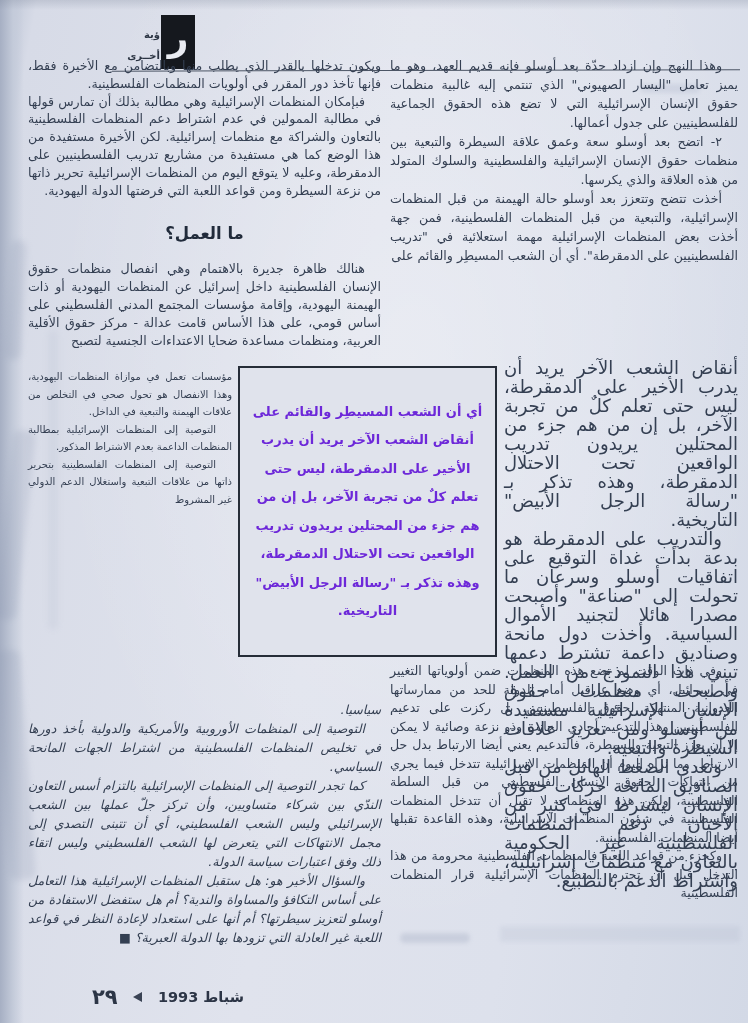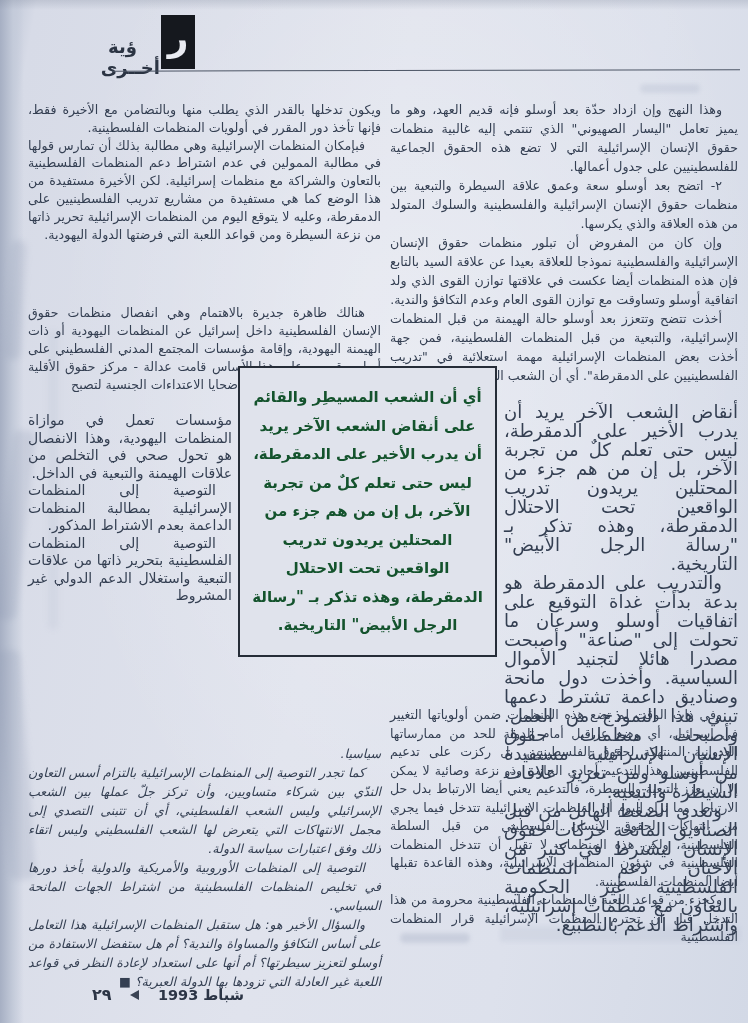--- a/index.html
+++ b/index.html
@@ -8,54 +8,54 @@
     font-family:"DejaVu Sans",sans-serif;
     background:
       radial-gradient(ellipse at 55% 35%, rgba(255,255,255,.30), rgba(255,255,255,0) 62%),
       linear-gradient(100deg,#b9c1d2 0%, #d7dbe7 4%, #e0e3ed 45%, #dde1ec 72%, #d3d9e6 100%);
   }
   .gutter{position:absolute;left:0;top:0;width:24px;height:100%;
     background:linear-gradient(90deg,#a6afc3,#c4cbda 55%, rgba(196,203,218,0));}
   .edge-top{position:absolute;left:0;top:0;width:100%;height:10px;
     background:linear-gradient(180deg,rgba(120,130,150,.25),rgba(120,130,150,0));}
   
-  .logo-words{position:absolute;left:108px;top:36px;width:52px;text-align:left;
-    direction:rtl;font-weight:bold;color:#2b3443;font-size:18px;line-height:21px;}
+  .logo-words{position:absolute;left:108px;top:24px;width:52px;text-align:right;
+    direction:rtl;font-weight:bold;color:#2b3443;font-size:10px;line-height:21px;}
   .logo-box{position:absolute;left:161px;top:15px;width:34px;height:54px;background:#15181e;
     color:#e9ebf1;display:flex;align-items:center;justify-content:center;
     font-size:36px;font-weight:bold;line-height:1;padding-bottom:8px;box-sizing:border-box;}
   .masthead-rule{position:absolute;left:112px;right:8px;top:70px;height:1px;background:#4c5565;
     transform:rotate(-.12deg);}
   
   .textblock{position:absolute;direction:rtl;text-align:justify;color:#343f52;
-    font-size:12.6px;line-height:19px;margin-top:44px;}
+    font-size:12.6px;line-height:19px;}
   .textblock p{margin:0;text-indent:16px;}
   .textblock p.no-indent{text-indent:0;}
   #r1{left:390px;top:56px;width:348px;}
   #r2{left:504px;top:358px;width:234px;font-size:18px;}
   #r3{left:390px;top:662px;width:348px;line-height:18.5px;}
   #l1{left:28px;top:57px;width:353px;line-height:17.8px;}
   #l2{left:28px;top:260px;width:353px;line-height:18px;}
-  #l3{left:28px;top:368px;width:204px;line-height:17.5px;font-size:14px;}
+  #l3{left:28px;top:368px;width:204px;line-height:17.5px;font-size:10px;}
   #l4{left:28px;top:700px;width:353px;font-style:italic;}
   .section-heading{position:absolute;left:28px;top:224px;width:353px;text-align:center;
     font-weight:bold;font-size:16.5px;color:#212b3b;}
   
   .pullquote-box{position:absolute;left:238px;top:366px;width:259px;height:291px;
     background:#e0e3ec;border:2px solid #262d38;box-sizing:border-box;
     display:flex;align-items:center;justify-content:center;padding:4px 9px;}
-  .pullquote-text{direction:rtl;text-align:center;font-weight:bold;font-size:15px;
-    line-height:28.5px;color:#14532d;}
+  .pullquote-text{direction:rtl;text-align:center;font-weight:bold;font-size:13px;
+    line-height:28.5px;color:#6d28d9;}
   
   .footer{position:absolute;left:92px;top:985px;width:152px;display:flex;direction:rtl;
     align-items:center;justify-content:space-between;font-weight:bold;
     font-size:14.5px;color:#2c3546;}
   .tri{width:0;height:0;border-top:5px solid transparent;border-bottom:5px solid transparent;
     border-right:9px solid #3a4354;}
-  .page-num{font-size:16px;}
+  .page-num{font-size:21px;}
   
   .ghost{position:absolute;background:#8d98b1;opacity:.22;filter:blur(3px);border-radius:8px;}
   .g1{left:4px;top:430px;width:22px;height:190px;transform:rotate(6deg);}
   .g2{left:2px;top:650px;width:26px;height:230px;transform:rotate(-4deg);}
   .g3{left:8px;top:240px;width:16px;height:120px;transform:rotate(3deg);}
   .g4{left:48px;top:330px;width:10px;height:300px;opacity:.10;}
   .g5{left:400px;top:933px;width:70px;height:10px;opacity:.25;filter:blur(2px);}
   .g6{left:500px;top:926px;width:240px;height:16px;opacity:.12;filter:blur(2px);border-radius:2px;}
   .g7{left:640px;top:84px;width:60px;height:9px;opacity:.18;filter:blur(2px);}
 </style>
@@ -79,49 +79,49 @@
     <div>أخــرى</div>
   </div>
   <div class="logo-box">
     <span>ر</span>
   </div>
   <div class="masthead-rule"></div>
 
   <div class="textblock" id="r1">
     <p>وهذا النهج وإن ازداد حدّة بعد أوسلو فإنه قديم العهد، وهو ما يميز تعامل "اليسار الصهيوني" الذي تنتمي إليه غالبية منظمات حقوق الإنسان الإسرائيلية التي لا تضع هذه الحقوق الجماعية للفلسطينيين على جدول أعمالها.</p>
     <p>٢- اتضح بعد أوسلو سعة وعمق علاقة السيطرة والتبعية بين منظمات حقوق الإنسان الإسرائيلية والفلسطينية والسلوك المتولد من هذه العلاقة والذي يكرسها.</p>
-    <p>وإن كان من المفروض أن تبلور منظمات حقوق الإنسان الإسرائيلية والفلسطينية نموذجا للعلاقة بعيدا عن علاقة السيد بالتابع فإن هذه المنظمات أيضا عكست في علاقتها توازن القوى الذي ولد اتفاقية أوسلو وتساوقت مع توازن القوى العام وعدم التكافؤ والندية.</p>
     <p>أخذت تتضح وتتعزز بعد أوسلو حالة الهيمنة من قبل المنظمات الإسرائيلية، والتبعية من قبل المنظمات الفلسطينية، فمن جهة أخذت بعض المنظمات الإسرائيلية مهمة استعلائية في "تدريب الفلسطينيين على الدمقرطة". أي أن الشعب المسيطِر والقائم على</p>
   </div>
   <div class="textblock" id="r2">
     <p class="no-indent">أنقاض الشعب الآخر يريد أن يدرب الأخير على الدمقرطة، ليس حتى تعلم كلٌ من تجربة الآخر، بل إن من هم جزء من المحتلين يريدون تدريب الواقعين تحت الاحتلال الدمقرطة، وهذه تذكر بـ "رسالة الرجل الأبيض" التاريخية.</p>
     <p>والتدريب على الدمقرطة هو بدعة بدأت غداة التوقيع على اتفاقيات أوسلو وسرعان ما تحولت إلى "صناعة" وأصبحت مصدرا هائلا لتجنيد الأموال السياسية. وأخذت دول مانحة وصناديق داعمة تشترط دعمها تبني هذا النموذج من العمل. وأصبحت منظمات حقوق الإنسان الإسرائيلية مستفيدة من أوسلو ومن تعزيز علاقات السيطرة والتبعية.</p>
     <p>وتعدى الضغط الهائل من قبل الصناديق المانحة حركات حقوق الإنسان ليشترط في كثير من الأحيان دعم المنظمات الفلسطينية غير الحكومية بالتعاون مع منظمات إسرائيلية، واشتراط الدعم بالتطبيع.</p>
   </div>
   <div class="textblock" id="r3">
     <p>وفي ذات الوقت لم تضع هذه المنظمات ضمن أولوياتها التغيير في إسرائيل، أي وضع عراقيل أمام الدولة للحد من ممارساتها العدوانية المنتهكة لحقوق الفلسطينيين، بل ركزت على تدعيم الفلسطينيين وهذا التدعيم أحادي الجانب وذو نزعة وصائية لا يمكن إلا أن يعزز التبعية والسيطرة، فالتدعيم يعني أيضا الارتباط بدل حل الارتباط. وما نراه اليوم أن المنظمات الإسرائيلية تتدخل فيما يجري من انتهاكات لحقوق الإنسان الفلسطيني من قبل السلطة الفلسطينية، ولكن هذه المنظمات لا تقبل أن تتدخل المنظمات الفلسطينية في شؤون المنظمات الإسرائيلية، وهذه القاعدة تقبلها أيضا المنظمات الفلسطينية.</p>
     <p>وكجزء من قواعد اللعبة فالمنظمات الفلسطينية محرومة من هذا التدخل قبل أن تحترم المنظمات الإسرائيلية قرار المنظمات الفلسطينية</p>
   </div>
 
   <div class="textblock" id="l1">
     <p class="no-indent">ويكون تدخلها بالقدر الذي يطلب منها وبالتضامن مع الأخيرة فقط، فإنها تأخذ دور المقرر في أولويات المنظمات الفلسطينية.</p>
     <p>فبإمكان المنظمات الإسرائيلية وهي مطالبة بذلك أن تمارس قولها في مطالبة الممولين في عدم اشتراط دعم المنظمات الفلسطينية بالتعاون والشراكة مع منظمات إسرائيلية. لكن الأخيرة مستفيدة من هذا الوضع كما هي مستفيدة من مشاريع تدريب الفلسطينيين على الدمقرطة، وعليه لا يتوقع اليوم من المنظمات الإسرائيلية تحرير ذاتها من نزعة السيطرة ومن قواعد اللعبة التي فرضتها الدولة اليهودية.</p>
   </div>
+  <div class="section-heading">ما العمل؟</div>
   <div class="textblock" id="l2">
     <p>هنالك ظاهرة جديرة بالاهتمام وهي انفصال منظمات حقوق الإنسان الفلسطينية داخل إسرائيل عن المنظمات اليهودية أو ذات الهيمنة اليهودية، وإقامة مؤسسات المجتمع المدني الفلسطيني على أساس قومي، على هذا الأساس قامت عدالة - مركز حقوق الأقلية العربية، ومنظمات مساعدة ضحايا الاعتداءات الجنسية لتصبح</p>
   </div>
   <div class="textblock" id="l3">
     <p class="no-indent">مؤسسات تعمل في موازاة المنظمات اليهودية، وهذا الانفصال هو تحول صحي في التخلص من علاقات الهيمنة والتبعية في الداخل.</p>
     <p>التوصية إلى المنظمات الإسرائيلية بمطالبة المنظمات الداعمة بعدم الاشتراط المذكور.</p>
     <p>التوصية إلى المنظمات الفلسطينية بتحرير ذاتها من علاقات التبعية واستغلال الدعم الدولي غير المشروط</p>
   </div>
   <div class="textblock" id="l4">
     <p class="no-indent">سياسيا.</p>
+    <p>التوصية إلى المنظمات الأوروبية والأمريكية والدولية بأخذ دورها في تخليص المنظمات الفلسطينية من اشتراط الجهات المانحة السياسي.</p>
     <p>كما تجدر التوصية إلى المنظمات الإسرائيلية بالتزام أسس التعاون الندّي بين شركاء متساويين، وأن تركز جلّ عملها بين الشعب الإسرائيلي وليس الشعب الفلسطيني، أي أن تتبنى التصدي إلى مجمل الانتهاكات التي يتعرض لها الشعب الفلسطيني وليس اتقاء ذلك وفق اعتبارات سياسة الدولة.</p>
-    <p>التوصية إلى المنظمات الأوروبية والأمريكية والدولية بأخذ دورها في تخليص المنظمات الفلسطينية من اشتراط الجهات المانحة السياسي.</p>
     <p>والسؤال الأخير هو: هل ستقبل المنظمات الإسرائيلية هذا التعامل على أساس التكافؤ والمساواة والندية؟ أم هل ستفضل الاستفادة من أوسلو لتعزيز سيطرتها؟ أم أنها على استعداد لإعادة النظر في قواعد اللعبة غير العادلة التي تزودها بها الدولة العبرية؟ ■</p>
   </div>
 
   <div class="pullquote-box">
     <div class="pullquote-text">أي أن الشعب المسيطِر والقائم على أنقاض الشعب الآخر يريد أن يدرب الأخير على الدمقرطة، ليس حتى تعلم كلٌ من تجربة الآخر، بل إن من هم جزء من المحتلين يريدون تدريب الواقعين تحت الاحتلال الدمقرطة، وهذه تذكر بـ "رسالة الرجل الأبيض" التاريخية.</div>
   </div>
 
   <div class="footer">
     <span>شباط 1993</span>
     <span class="tri"></span>

